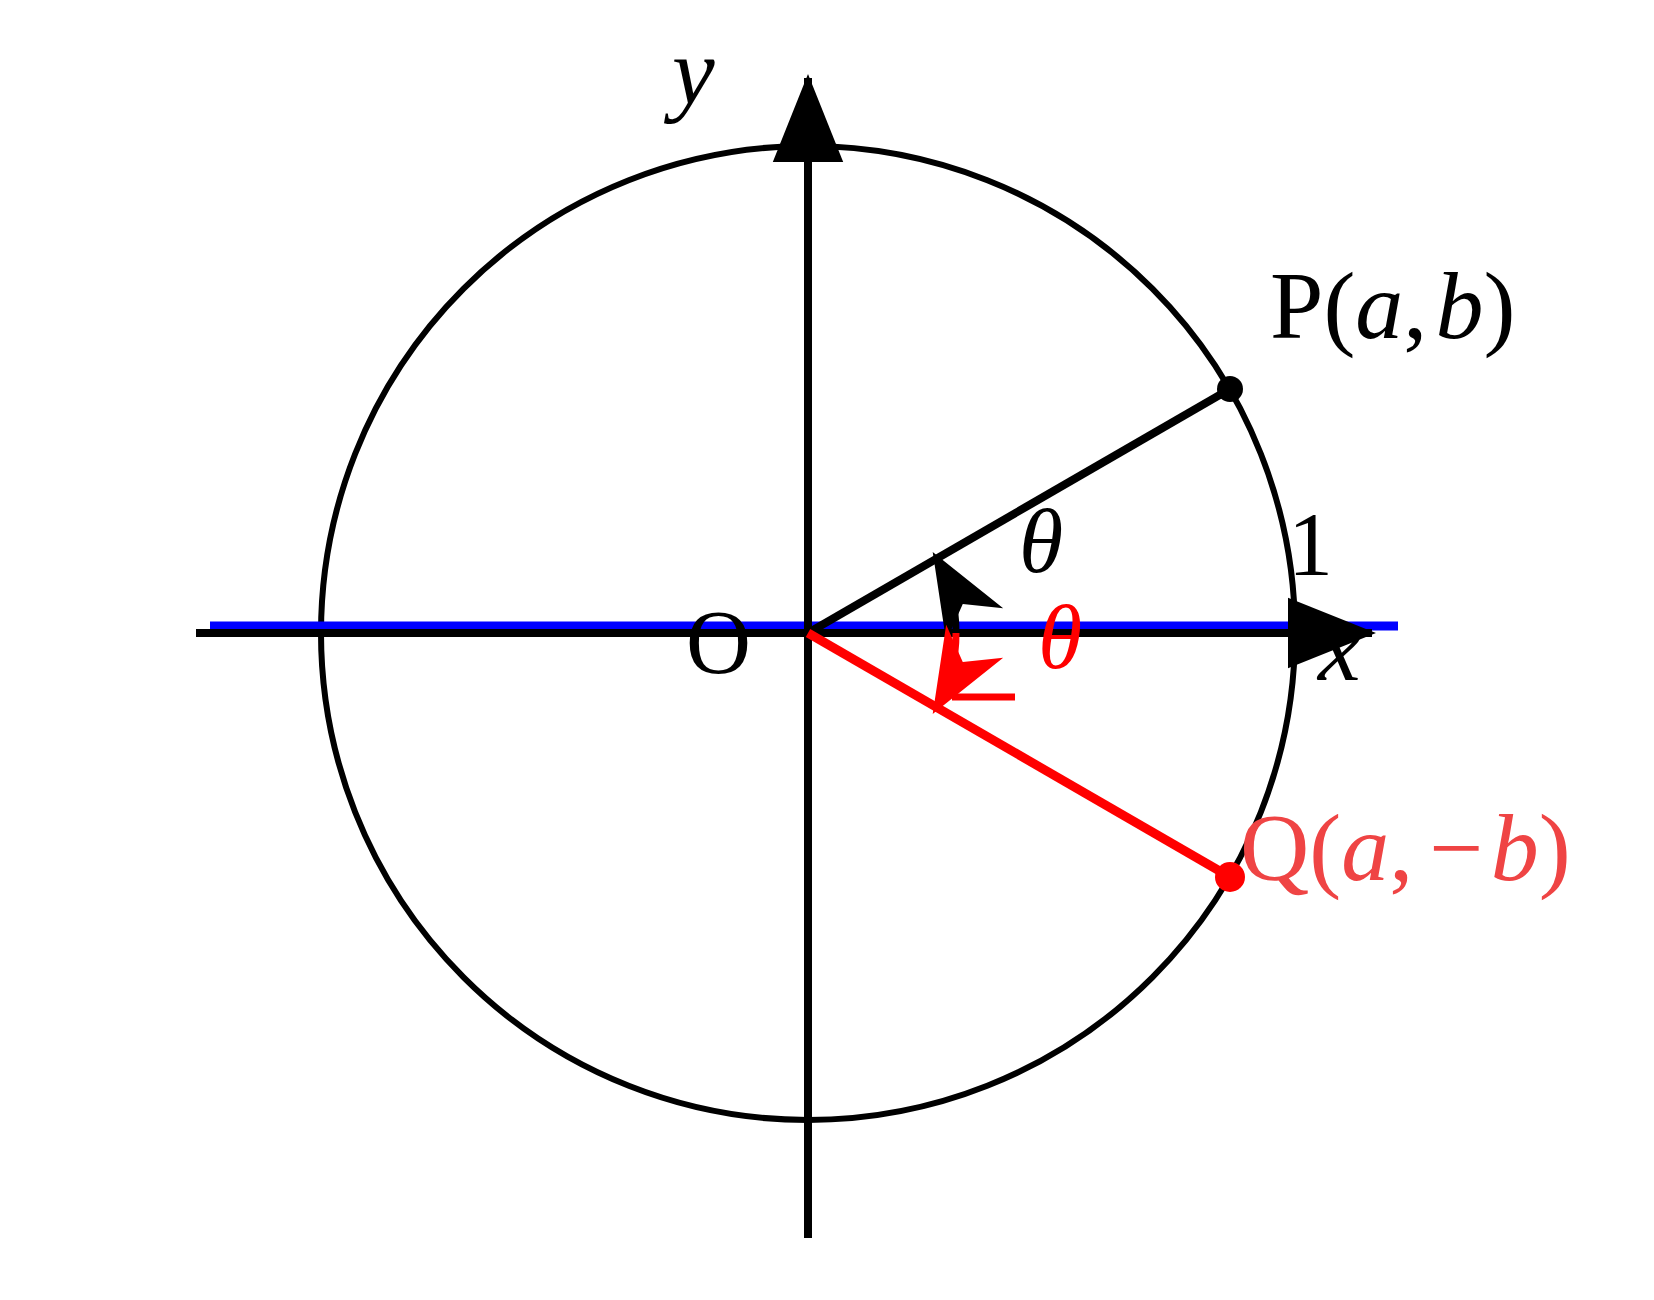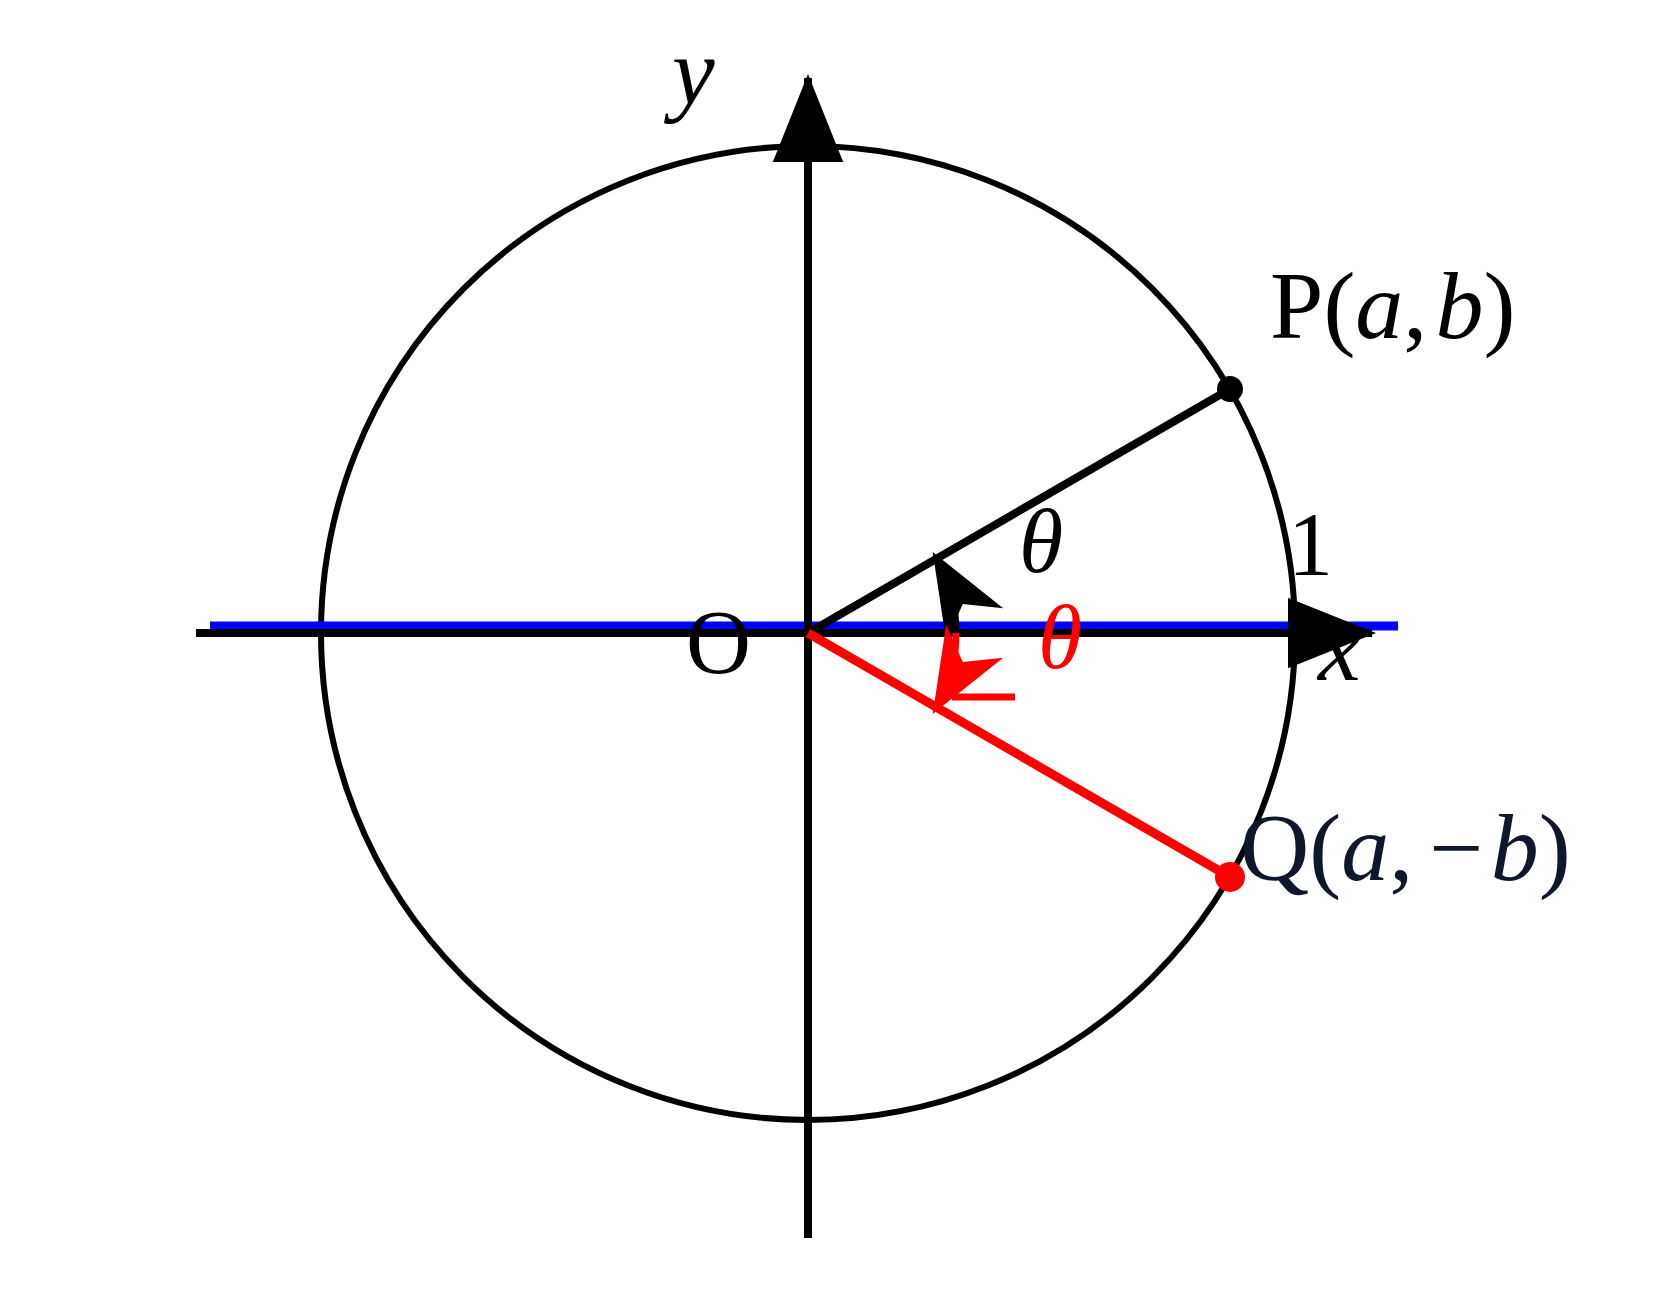--- a/index.html
+++ b/index.html
@@ -29,21 +29,21 @@
     line-height: 1;
     user-select: none;
   }
   .mi { font-style: italic; }
   .mr { font-style: normal; }
   .lbl-y  { left: 672px; top: 24px;  font-size: 96px; color: #000; }
   .lbl-x  { left: 1318px; top: 600px; font-size: 96px; color: #000; }
   .lbl-O  { left: 686px; top: 598px; font-size: 90px; color: #000; }
   .lbl-one{ left: 1288px; top: 500px; font-size: 90px; color: #000; }
   .lbl-P  { left: 1270px; top: 258px; font-size: 96px; color: #000; text-align: right; }
-  .lbl-Q  { left: 1240px; top: 800px; font-size: 96px; color: #0f172a; }
+  .lbl-Q  { left: 1240px; top: 800px; font-size: 96px; color: #ef4444; }
   .lbl-th { left: 1019px; top: 497px; font-size: 90px; color: #000; }
   .lbl-nth{ left: 1038px; top: 593px; font-size: 90px; color: #ff0000; }
   .op { font-style: normal; padding: 0 0.08em; }
   .comma { font-style: normal; }
 </style>
 </head>
 <body>
 
 <div id="stage">
 

